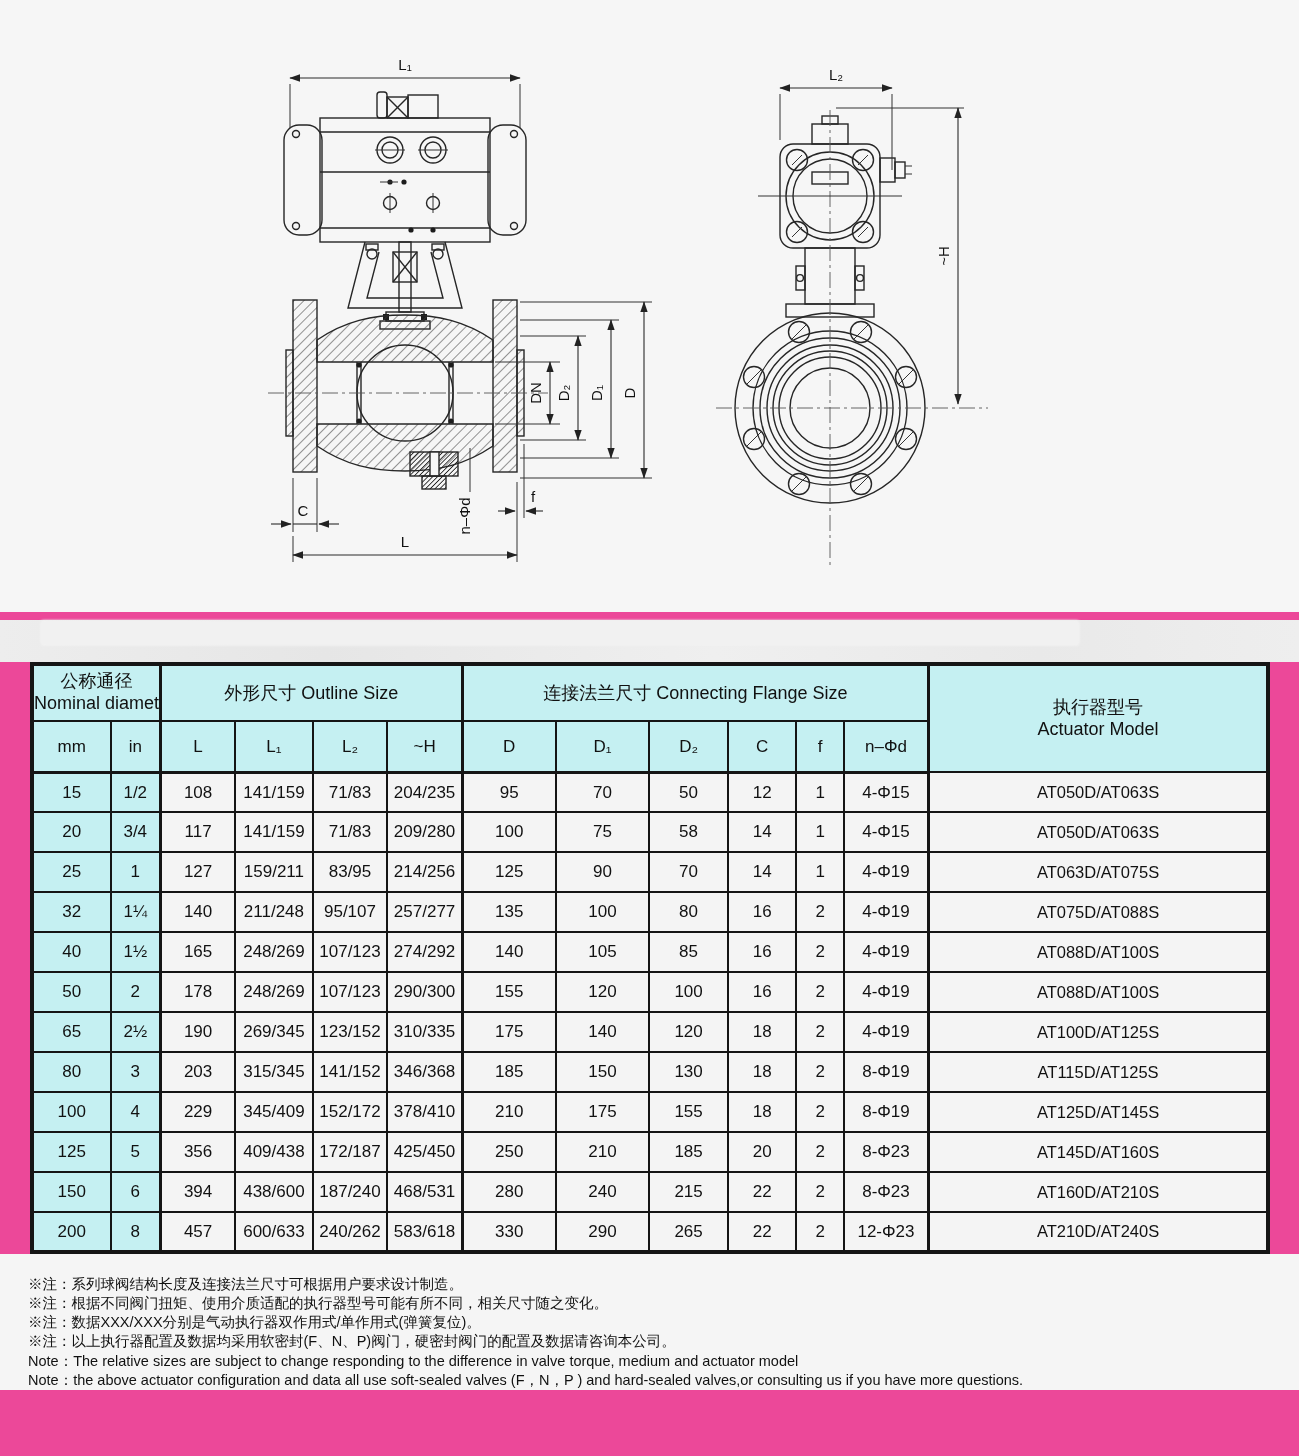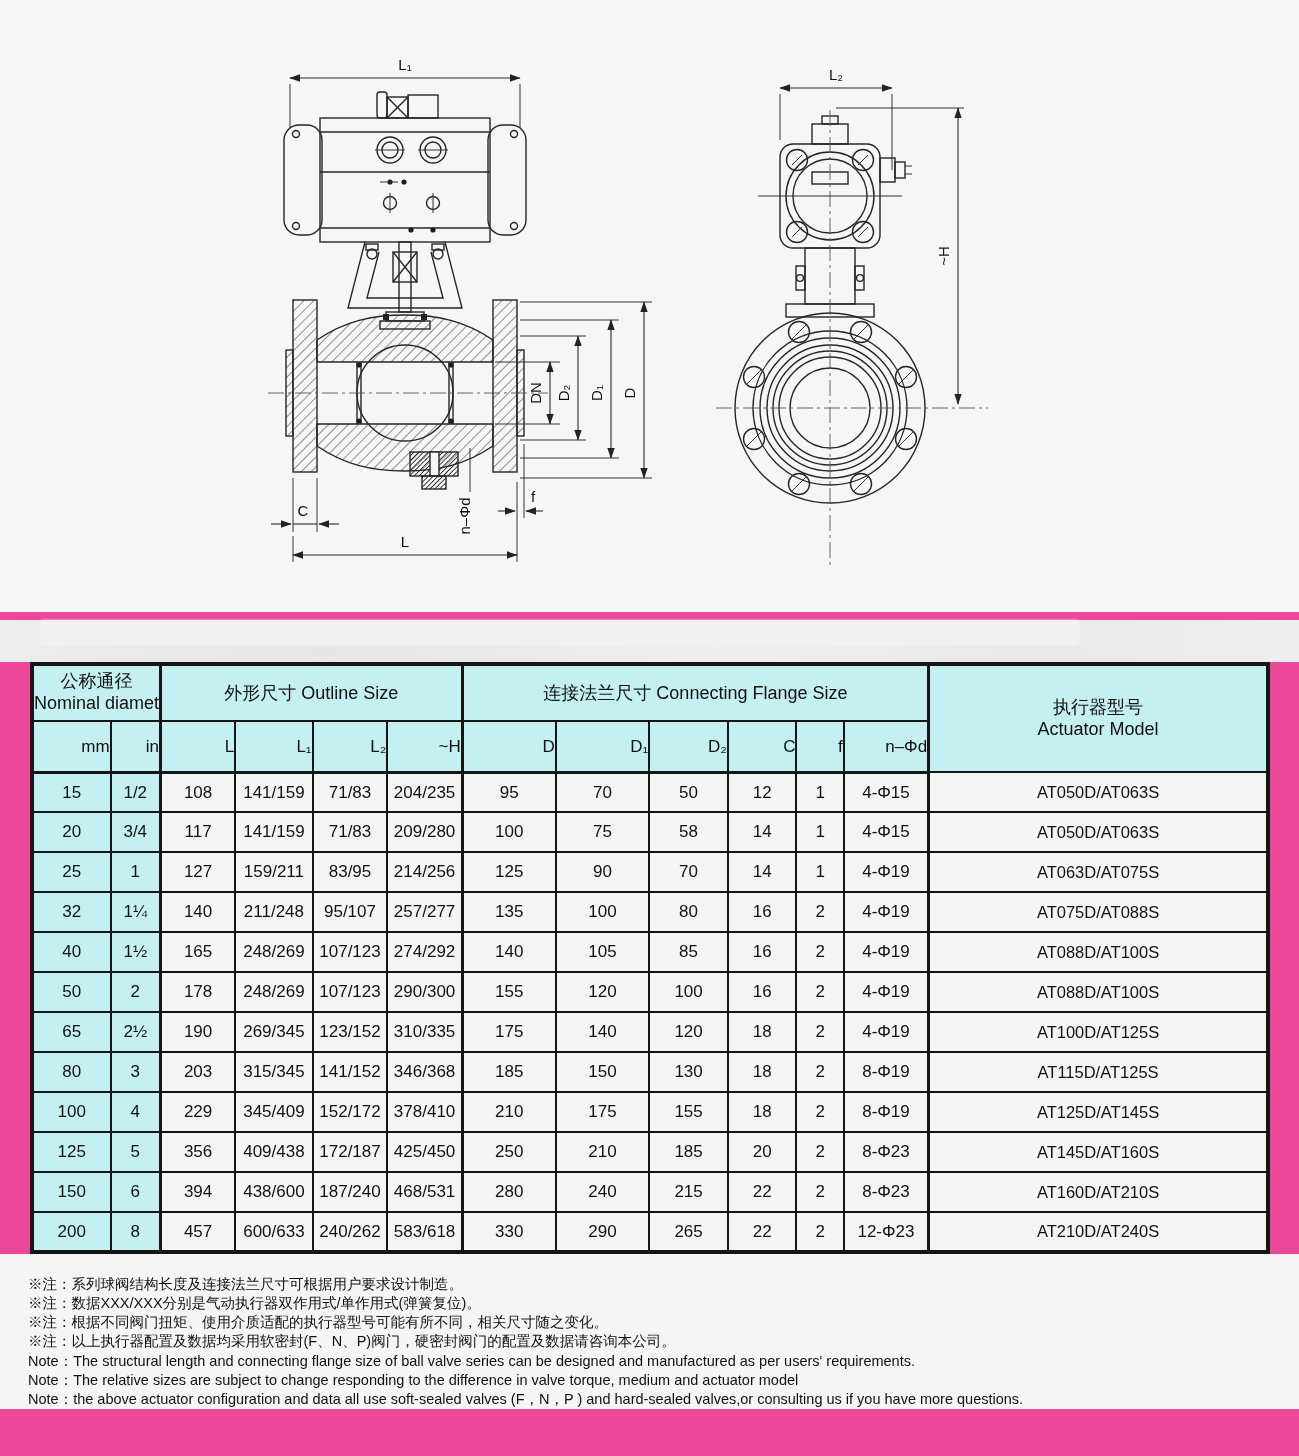--- a/index.html
+++ b/index.html
@@ -24,21 +24,21 @@
 
   
   .dim-table { border-collapse:collapse; table-layout:fixed; width:1240px;
     margin:0 0 0 30px; background:var(--cell-bg,#f4f4f4);
     border:4px solid var(--border-c,#151515); }
   .dim-table th, .dim-table td { border:2px solid var(--border-c,#151515);
     text-align:center; vertical-align:middle; color:#111;
     font:17px/1.25 "Liberation Sans", sans-serif; overflow:hidden; white-space:nowrap; }
   .dim-table thead th { background:var(--header-bg,#c5f0f2); font-weight:normal; }
   .dim-table thead tr.gh th { height:57px; font-size:18px; }
-  .dim-table thead tr.ch th { height:51px; font-size:17px;text-align:right; }
+  .dim-table thead tr.ch th { height:51px; font-size:17px; }
   .dim-table tbody td { height:40px; background:var(--cell-bg,#f4f4f4); font-size:17px; }
   .dim-table tbody td.cyan { background:var(--header-bg,#c5f0f2); }
   .dim-table td.actuator { font-size:16.5px; }
   .sec-r { border-right-width:3px !important; }
   .dim-table thead tr.ch th { border-bottom-width:3px; }
   .dim-table tbody td:nth-child(2),
   .dim-table tbody td:nth-child(6),
   .dim-table tbody td:nth-child(12) { border-right-width:3px; }
   .two-line div { line-height:1.22; }
 
@@ -494,21 +494,20 @@
           <td>22</td>
           <td>2</td>
           <td>12-Φ23</td>
           <td class="actuator">AT210D/AT240S</td>
         </tr>
       </tbody>
   </table>
 
   <div class="notes">
     <div class="note-line">※注：系列球阀结构长度及连接法兰尺寸可根据用户要求设计制造。</div>
+    <div class="note-line">※注：根据不同阀门扭矩、使用介质适配的执行器型号可能有所不同，相关尺寸随之变化。</div>
     <div class="note-line">※注：数据XXX/XXX分别是气动执行器双作用式/单作用式(弹簧复位)。</div>
-    <div class="note-line">※注：根据不同阀门扭矩、使用介质适配的执行器型号可能有所不同，相关尺寸随之变化。</div>
     <div class="note-line">※注：以上执行器配置及数据均采用软密封(F、N、P)阀门，硬密封阀门的配置及数据请咨询本公司。</div>
-    <div class="note-line">Note：The structural length and connecting flange size of ball valve series can be designed and manufactured as per users' requirements.</div>
     <div class="note-line">Note：The relative sizes are subject to change responding to the difference in valve torque, medium and actuator model</div>
     <div class="note-line">Note：the above actuator  configuration and data  all use soft-sealed valves (F，N，P ) and  hard-sealed valves,or consulting us if you have more questions.</div>
   </div>
 
 </div>
 
 </body></html>

